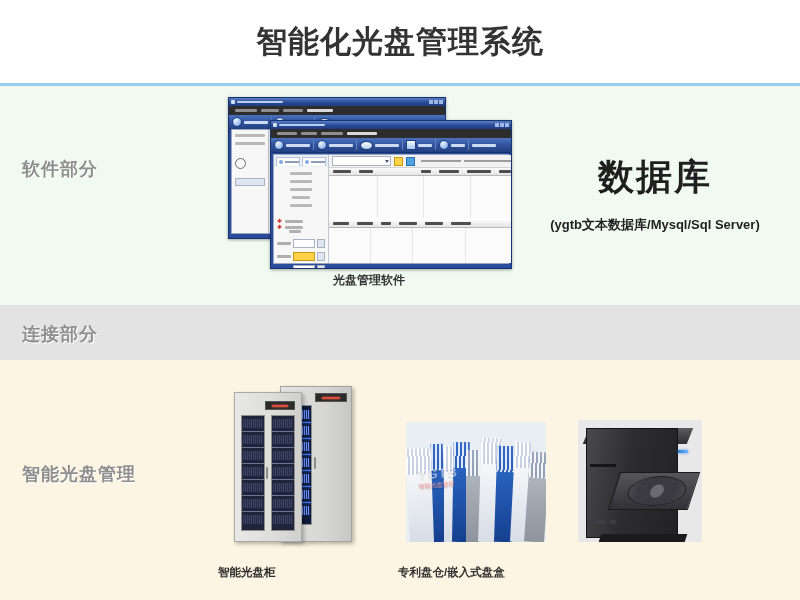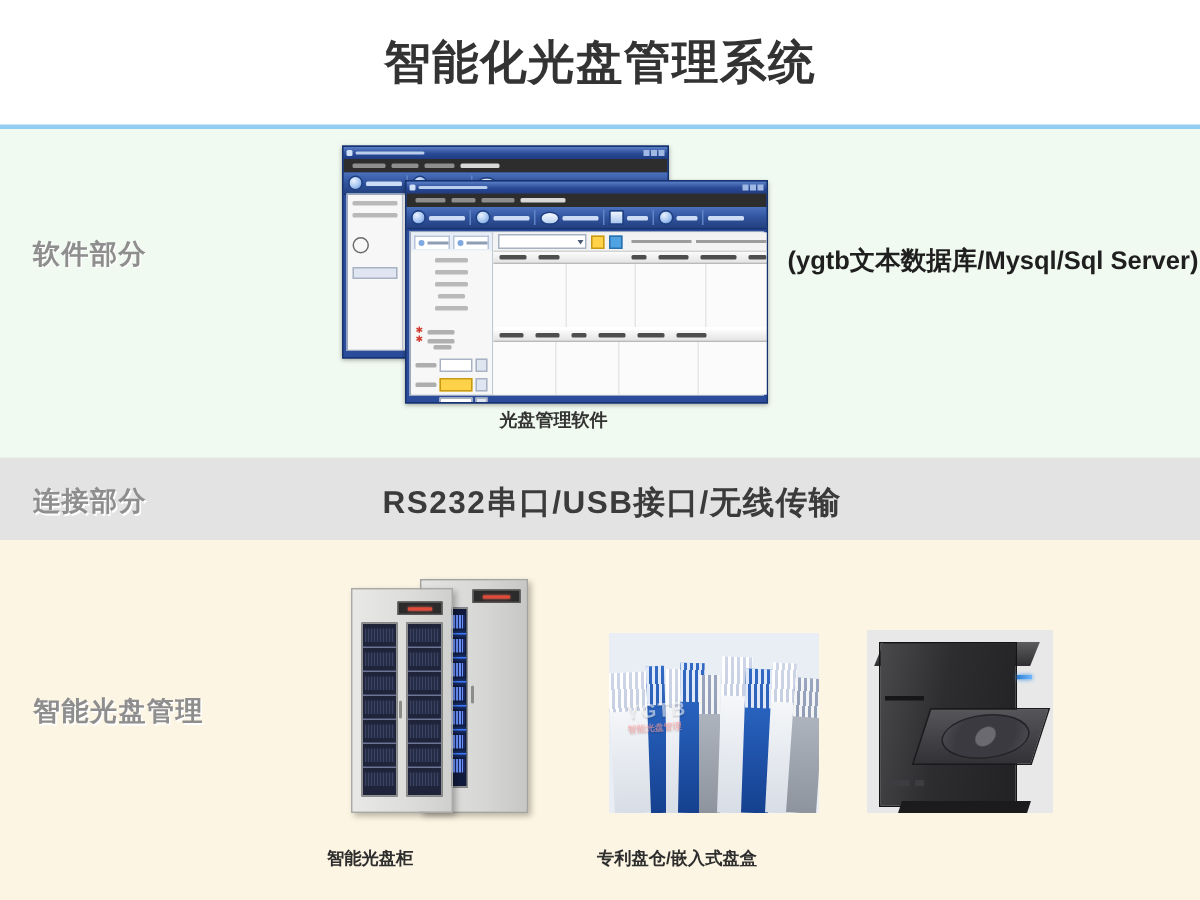--- a/index.html
+++ b/index.html
@@ -51,21 +51,21 @@
     position:absolute;left:255px;top:321px;
     font-size:21px;font-weight:bold;color:#3b3b3b;letter-spacing:1px;
     white-space:nowrap;
   }
 
   
   .db-block{
     position:absolute;left:525px;top:158px;width:260px;text-align:center;
   }
   .db-title{font-size:36px;font-weight:bold;color:#1f1f1f;line-height:1.05;letter-spacing:2px;}
-  .db-sub{font-size:17px;font-weight:bold;color:#1f1f1f;margin-top:4px;white-space:nowrap;}
+  .db-sub{font-size:13px;font-weight:bold;color:#1f1f1f;margin-top:20px;white-space:nowrap;}
 
   
   .sw-wrap{position:absolute;left:228px;top:97px;width:282px;height:170px;}
   .winshot{
     position:absolute;
     background:#2b4c9b;
     border:1px solid #16336f;
     box-shadow:0 1px 3px rgba(0,0,0,.35);
     overflow:hidden;
   }
@@ -446,26 +446,26 @@
             <span class="col" style="flex:1"></span>
           </div>
         </div>
       </div>
     </div>
   </div>
 
   <div class="sw-caption">光盘管理软件</div>
 
   <div class="db-block">
+    <div class="db-title">数据库</div>
     <div class="db-sub">(ygtb文本数据库/Mysql/Sql Server)</div>
   </div>
 
   <div class="band band-connect"></div>
   <div class="band-label lbl-connect">连接部分</div>
-  <div class="connect-text">RS232串口/USB接口/无线传输</div>
 
   <div class="band band-hardware"></div>
   <div class="band-label lbl-hardware">智能光盘管理</div>
 
   <div class="cab">
     <div class="cab-unit cab-b">
       <div class="cab-led" style="left:34px;top:6px;width:30px;">
           <i></i>
         </div>
       <div class="cab-glass blue" style="left:5px;top:18px;width:24px;height:118px;">

